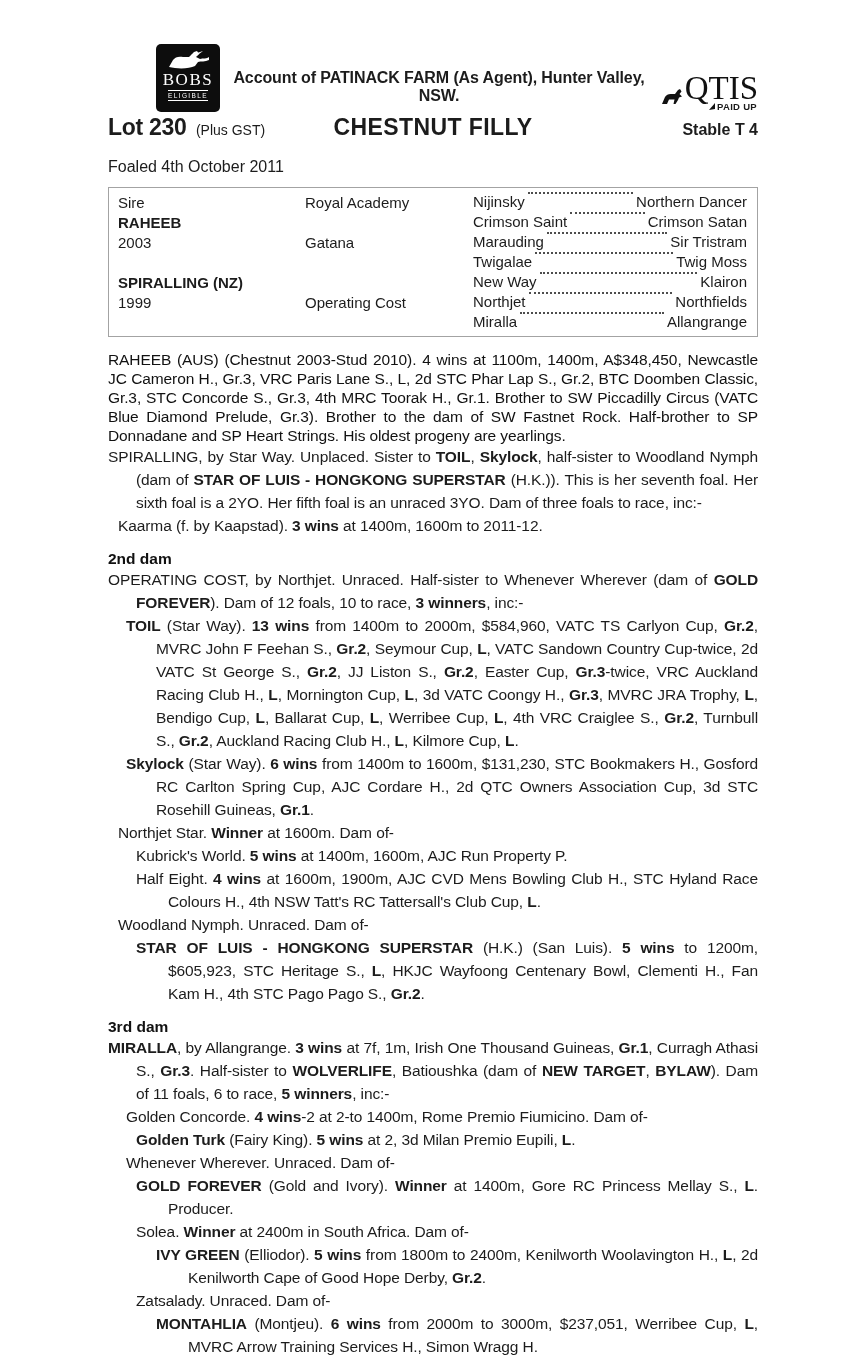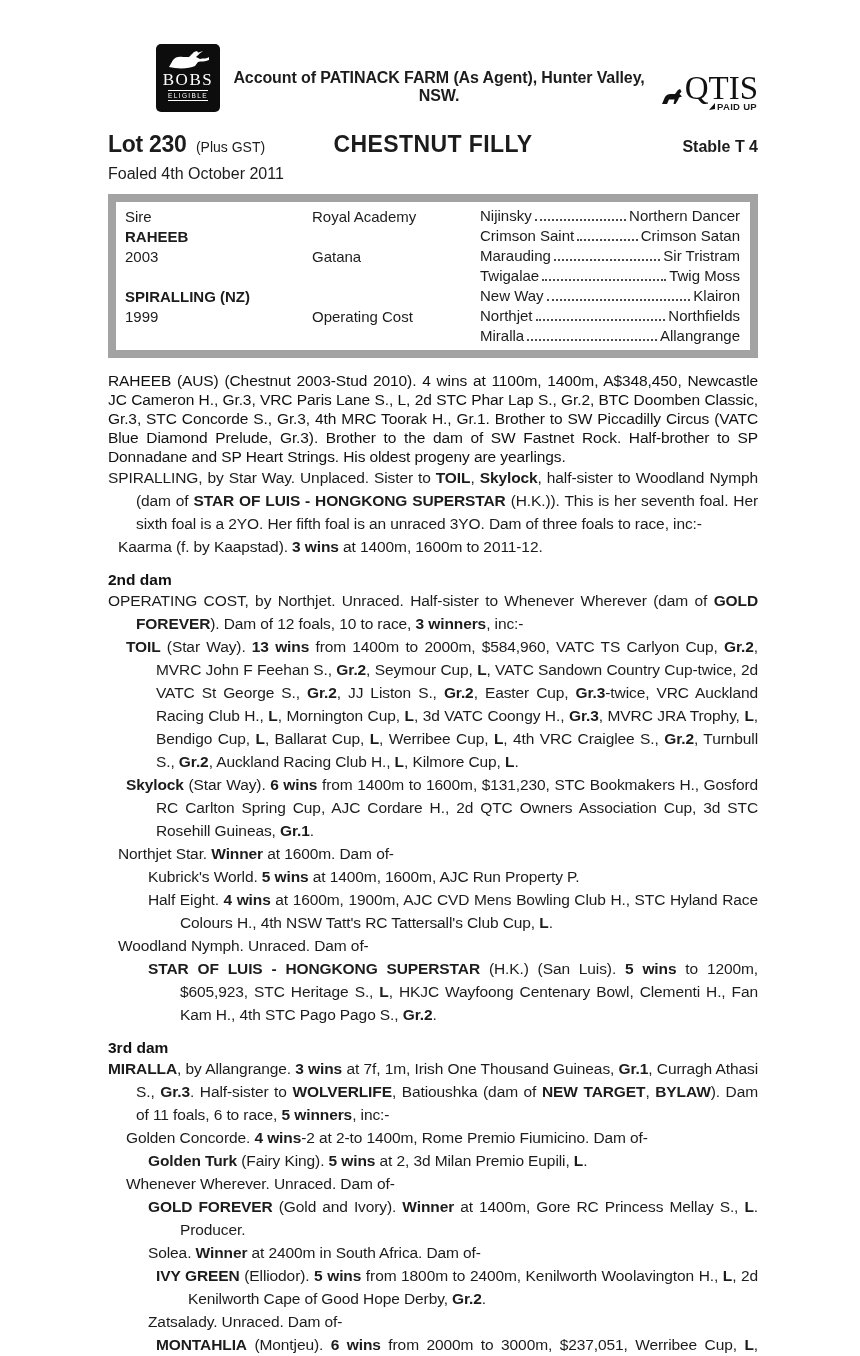--- a/index.html
+++ b/index.html
@@ -20,49 +20,49 @@
   }
   .bobs-word{font-family:"Liberation Serif","DejaVu Serif",serif;font-size:17px;letter-spacing:1.5px;color:#fff;line-height:1.05;}
   .bobs-sub{font-size:6.5px;letter-spacing:1.4px;color:#fff;margin-top:1px;border-top:1px solid #fff;border-bottom:1px solid #fff;padding:1px 0;}
   .account{flex:1;font-weight:700;font-size:16px;text-align:center;align-self:flex-end;padding:0 4px 9px 4px;letter-spacing:-0.1px;}
   .qtis{width:100px;flex:none;position:relative;align-self:flex-end;padding-bottom:2px;}
   .qtis-word{font-family:"Liberation Serif","DejaVu Serif",serif;font-size:33px;line-height:0.95;color:#111;display:block;text-align:right;letter-spacing:0;}
   .qtis-horse{position:absolute;left:2px;top:14px;}
   .qtis-sub{display:flex;justify-content:flex-end;align-items:center;gap:1px;font-size:9.5px;font-weight:700;letter-spacing:0.3px;margin-top:-3px;padding-right:1px;}
 
   
-  .lot-line{display:grid;grid-template-columns:1fr auto 1fr;align-items:baseline;margin-top:17px;gap:48px;}
+  .lot-line{display:grid;grid-template-columns:1fr auto 1fr;align-items:baseline;margin-top:0;gap:48px;}
   .lot-left{white-space:nowrap;}
   .lot-number{font-size:23px;font-weight:700;letter-spacing:-0.3px;}
   .gst{font-size:14px;margin-left:5px;}
   .lot-mid{font-size:23px;font-weight:700;letter-spacing:0.4px;text-align:center;padding:0 10px;}
   .lot-right{text-align:right;font-size:16px;font-weight:700;white-space:nowrap;}
 
-  .meta-line{display:flex;justify-content:space-between;align-items:baseline;font-size:16px;margin-top:7px;gap:16px;}
+  .meta-line{display:flex;justify-content:space-between;align-items:baseline;font-size:16px;margin-top:17px;gap:16px;}
   .branded{display:inline-flex;align-items:baseline;gap:5px;}
   .brand-mark{transform:translateY(4px);}
 
   
-  .ped-table{margin-top:11px;border:8px solid #a3a3a3;padding:4px 10px 4px 9px;}
+  .ped-table{margin-top:11px;border:1px solid #a3a3a3;padding:4px 10px 4px 9px;}
   .ped-row{display:flex;height:20px;align-items:center;font-size:15px;}
   .ped-c1{width:187px;flex:none;}
   .ped-c2{width:168px;flex:none;}
-  .ped-c3{flex:1;display:flex;align-items:flex-end;line-height:20px;}
+  .ped-c3{flex:1;display:flex;align-items:flex-start;line-height:20px;}
   .ped-c3 .nm{white-space:nowrap;}
   .dots{flex:1;height:0;border-bottom:2px dotted #4d4d4d;margin:0 3px 5px 3px;min-width:10px;}
   .b{font-weight:700;}
 
   
   .sire-para{margin-top:13px;font-weight:400;font-size:15.5px;line-height:19px;text-align:justify;letter-spacing:-0.1px;color:#111;}
   .section-heading{margin-top:13px;font-size:15.5px;font-weight:700;color:#111;}
   .para{font-size:15.5px;line-height:23px;text-align:justify;letter-spacing:-0.1px;}
   .ind0{padding-left:28px;text-indent:-28px;}
   .ind1{margin-left:10px;padding-left:30px;text-indent:-30px;}
   .ind2{margin-left:18px;padding-left:30px;text-indent:-30px;}
-  .ind3{margin-left:40px;padding-left:32px;text-indent:-32px;}
+  .ind3{margin-left:28px;padding-left:32px;text-indent:-32px;}
   .ind4{margin-left:48px;padding-left:32px;text-indent:-32px;}
 </style>
 </head>
 <body>
 
 <div class="page">
   <div class="content">
 
     <div class="header">
       <div class="bobs">

